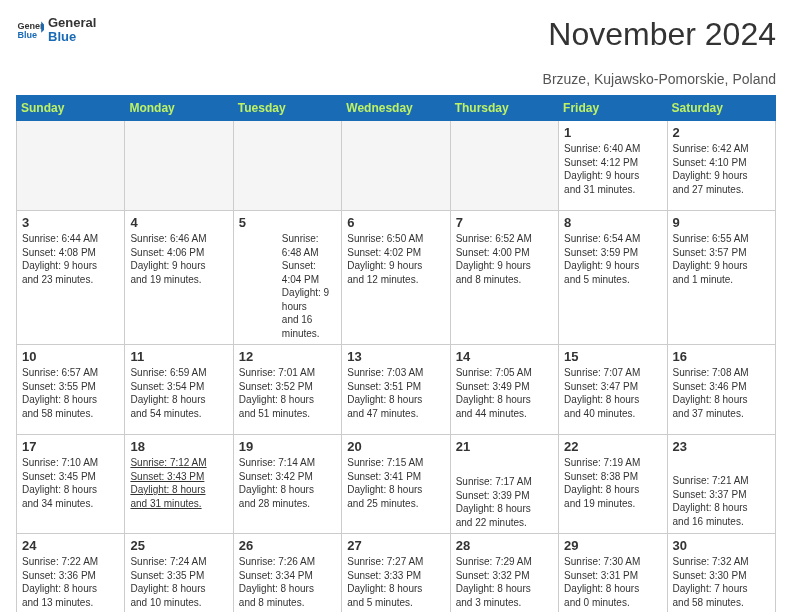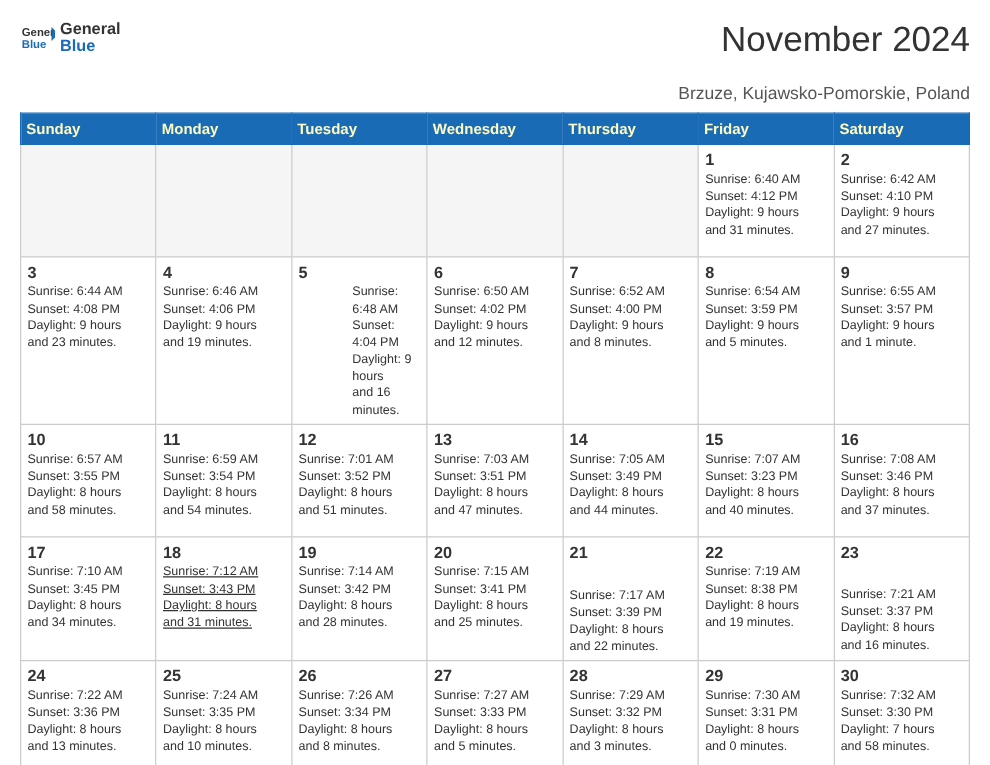--- a/index.html
+++ b/index.html
@@ -19,30 +19,30 @@
     .logo {
       display: flex;
       align-items: center;
       gap: 4px;
     }
     .logo-icon {
       width: 28px;
       height: 28px;
     }
     .title-block { text-align: right; }
-    .month-title { font-size: 28px; color: #333; font-weight: normal; }
+    .month-title { font-size: 32px; color: #333; font-weight: normal; }
     .location-subtitle { font-size: 14px; color: #555; margin-top: 18px; }
     .calendar-table {
       width: 100%;
       border-collapse: collapse;
       table-layout: fixed;
     }
     .calendar-table th {
       background: #1a6bb5;
-      color: #fef9c3;
+      color: #bef264;
       font-size: 12px;
       font-weight: bold;
       padding: 5px 4px;
       text-align: left;
       border: 1px solid #1a6bb5;
     }
     .calendar-table td {
       border: 1px solid #ccc;
       vertical-align: top;
       padding: 4px 5px;
@@ -205,21 +205,21 @@
         <td>
           <span class="day-number">14</span>
           <div class="day-info" style="white-space: pre-line;">Sunrise: 7:05 AM
 Sunset: 3:49 PM
 Daylight: 8 hours
 and 44 minutes.</div>
         </td>
         <td>
           <span class="day-number">15</span>
           <div class="day-info" style="white-space: pre-line;">Sunrise: 7:07 AM
-Sunset: 3:23 PM
+Sunset: 3:47 PM
 Daylight: 8 hours
 and 40 minutes.</div>
         </td>
         <td>
           <span class="day-number">16</span>
           <div class="day-info" style="white-space: pre-line;">Sunrise: 7:08 AM
 Sunset: 3:46 PM
 Daylight: 8 hours
 and 37 minutes.</div>
         </td>

